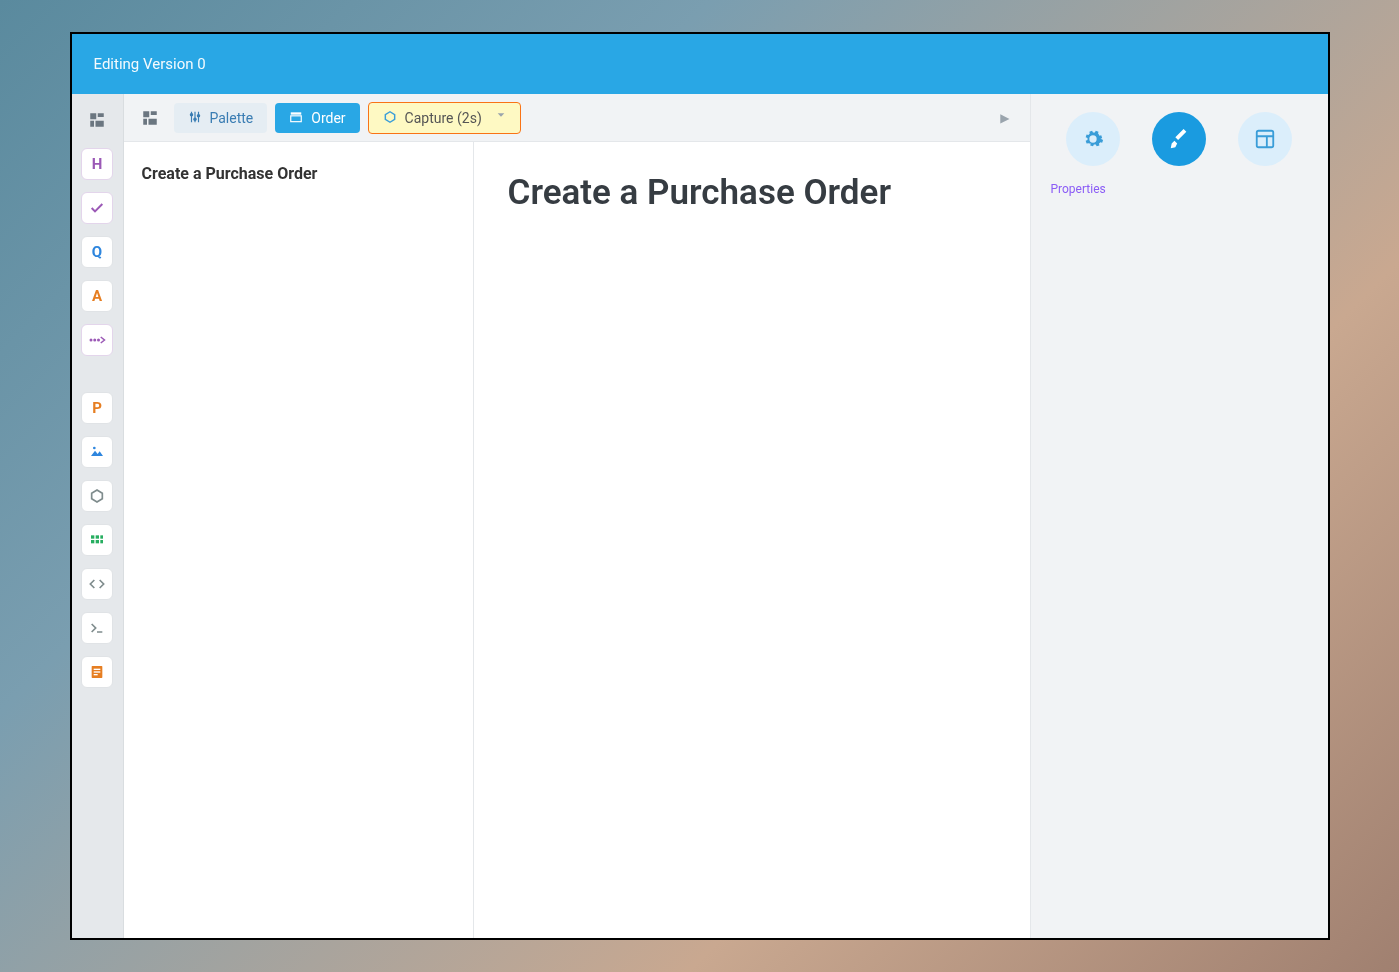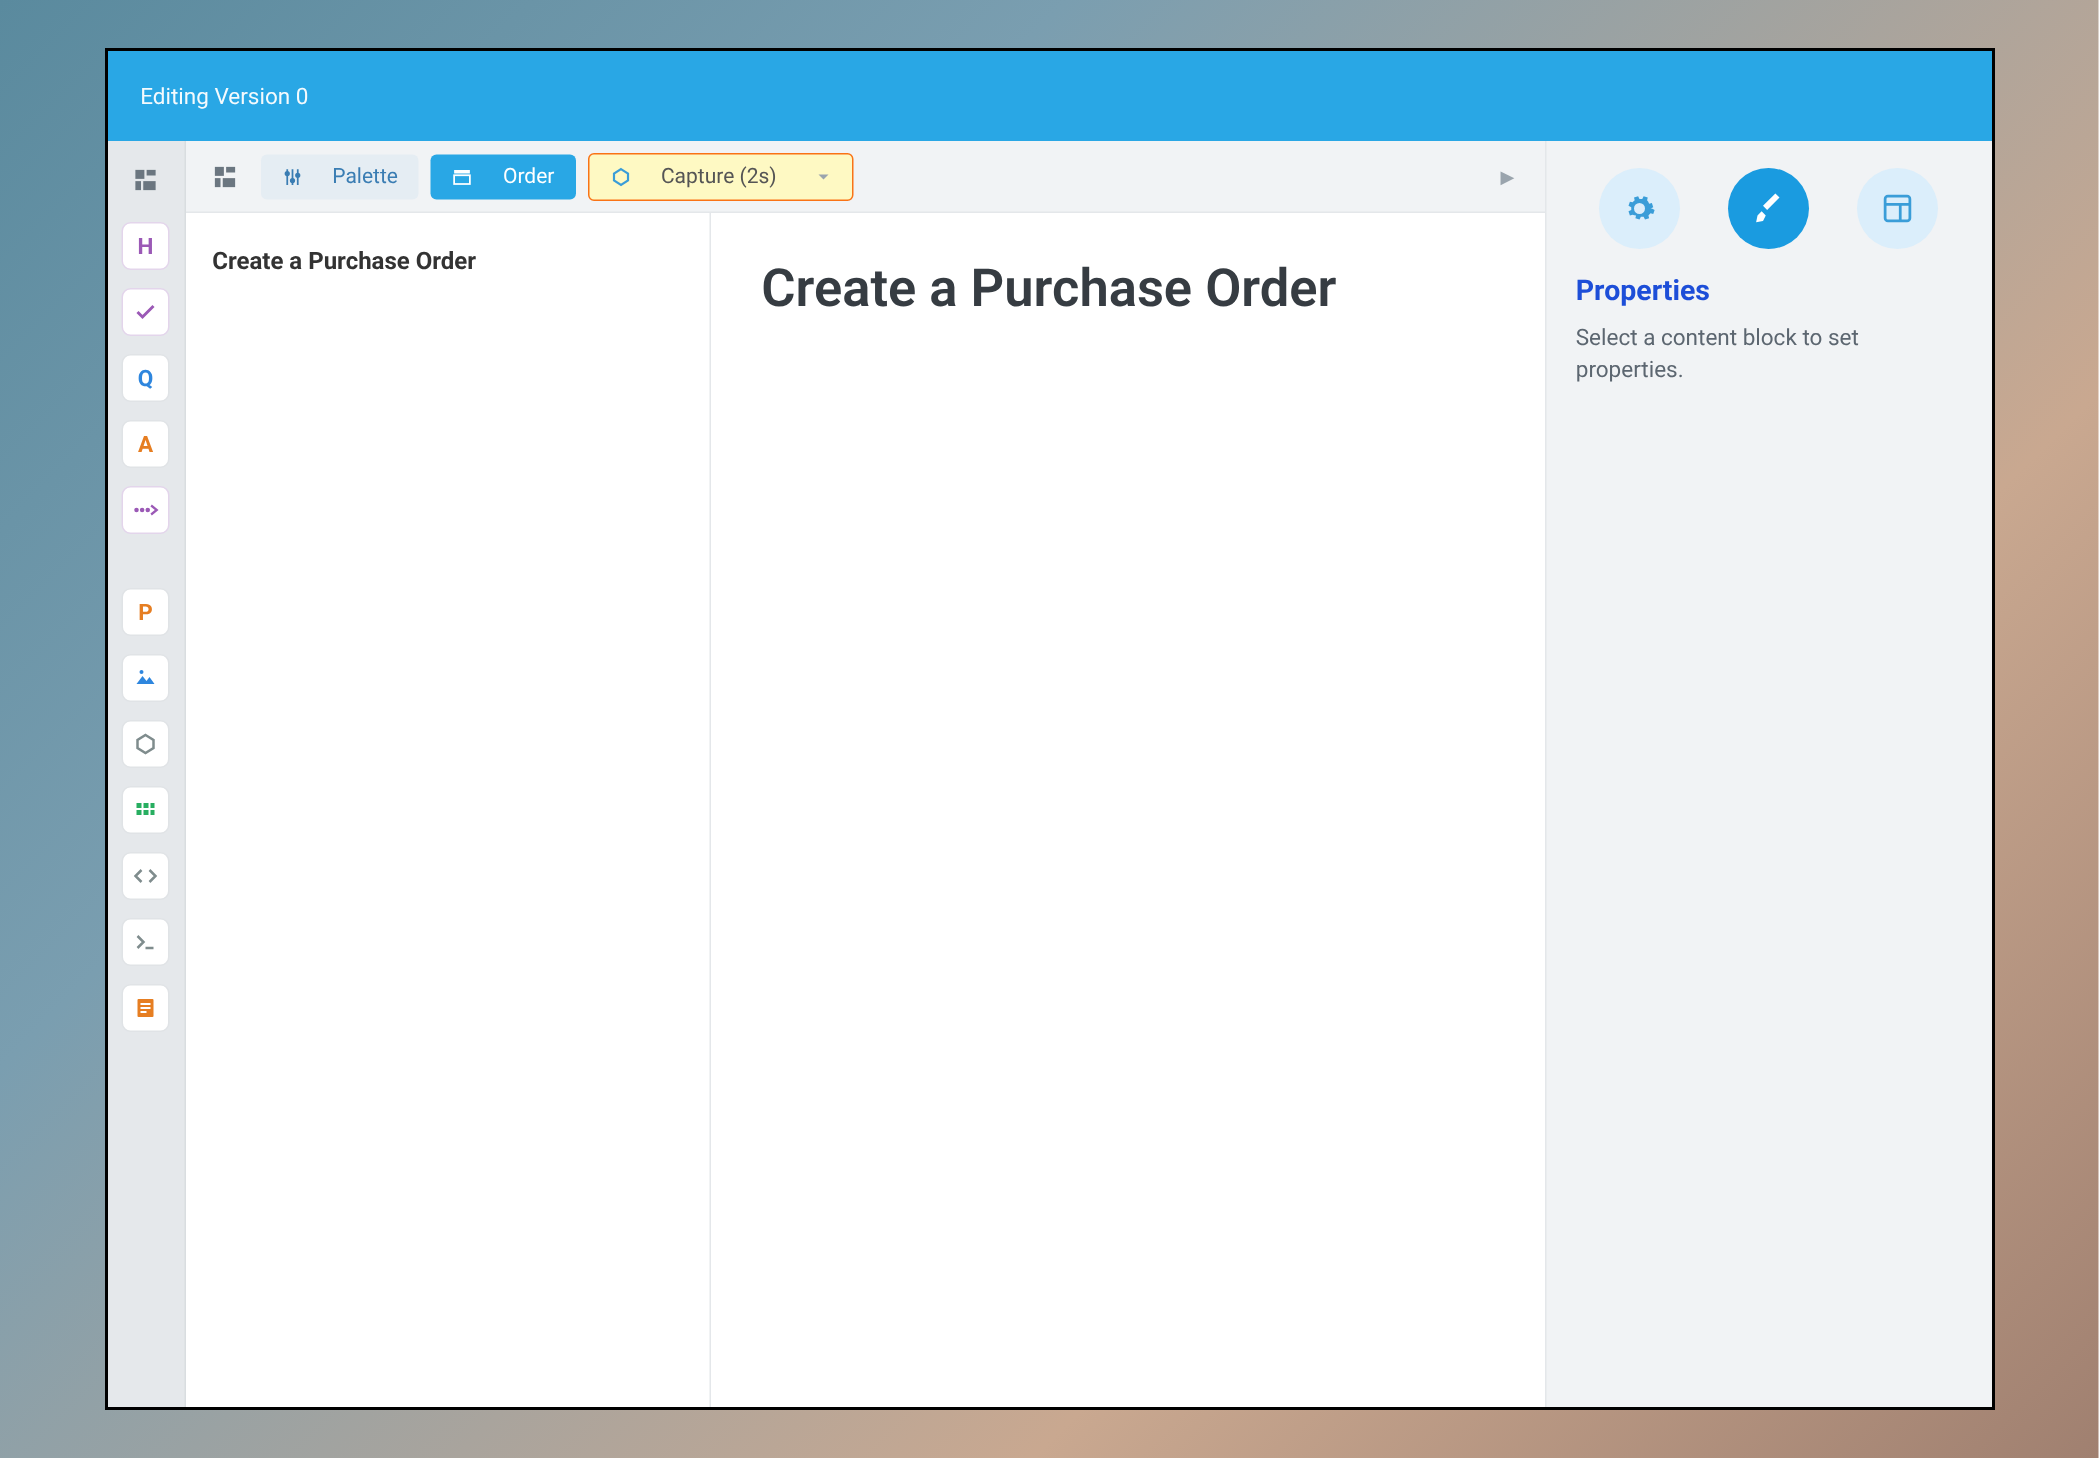--- a/index.html
+++ b/index.html
@@ -82,21 +82,21 @@
   display: flex; align-items: center;
   padding: 0 10px;
   gap: 8px;
 }
 .tb-icon-btn {
   width: 32px; height: 32px;
   display:flex;align-items:center;justify-content:center;
   border-radius:4px; cursor:pointer; color:#6b7680;
 }
 .tb-pill {
-  display:flex;align-items:center;gap:20px;
+  display:flex;align-items:flex-start;gap:8px;
   padding: 7px 14px;
   border-radius: 4px;
   font-size: 14px;
   cursor: pointer;
 }
 .tb-pill.palette { background: #e5edf3; color: #3a7db3; }
 .tb-pill.focus { background: #29a7e5; color: #fff; }
 .tb-pill.capture { background: #fef9c3; border:1px solid #f97316; color:#555; }
 .tb-spacer { flex:1; }
 .collapse-arrow { color:#9aa4ad; font-size:12px; padding:0 10px; cursor:pointer; }
@@ -117,21 +117,21 @@
 }
 .rp-icons { display:flex; justify-content:space-around; margin: 4px 0 16px; }
 .rp-icon {
   width:54px;height:54px;border-radius:50%;
   display:flex;align-items:center;justify-content:center;
   cursor:pointer;
 }
 .rp-icon.light { background:#dbeefb; color:#3a9dd8; }
 .rp-icon.active { background:#1a9be0; color:#fff; }
 .rp-icon svg { width:22px;height:22px;fill:currentColor; }
-.rp-heading { font-size:19px; font-weight:700; color:#1d4ed8; margin-bottom:10px; }
+.rp-heading { font-size:12px; font-weight:400; color:#8b5cf6; margin-bottom:10px; }
 .rp-text { font-size:15px; color:#5c6670; line-height:1.4; }
 </style>
 </head>
 <body>
 
 <div class="window">
 
   <div class="topbar">
     <span class="topbar-title">Editing Version 0</span>
     <div class="topbar-spacer"></div>
@@ -269,17 +269,16 @@
             </svg>
         </div>
         <div class="rp-icon light">
           <svg viewBox="0 0 24 24">
               <rect x="3" y="3" width="18" height="18" rx="2" fill="none" stroke="currentColor" stroke-width="2"></rect>
               <path d="M3 9h18M14 9v12" stroke="currentColor" stroke-width="2"></path>
             </svg>
         </div>
       </div>
       <div class="rp-heading">Properties</div>
-      <div class="rp-text">Select a content block to set properties.</div>
     </div>
 
   </div>
 </div>
 
 </body></html>

